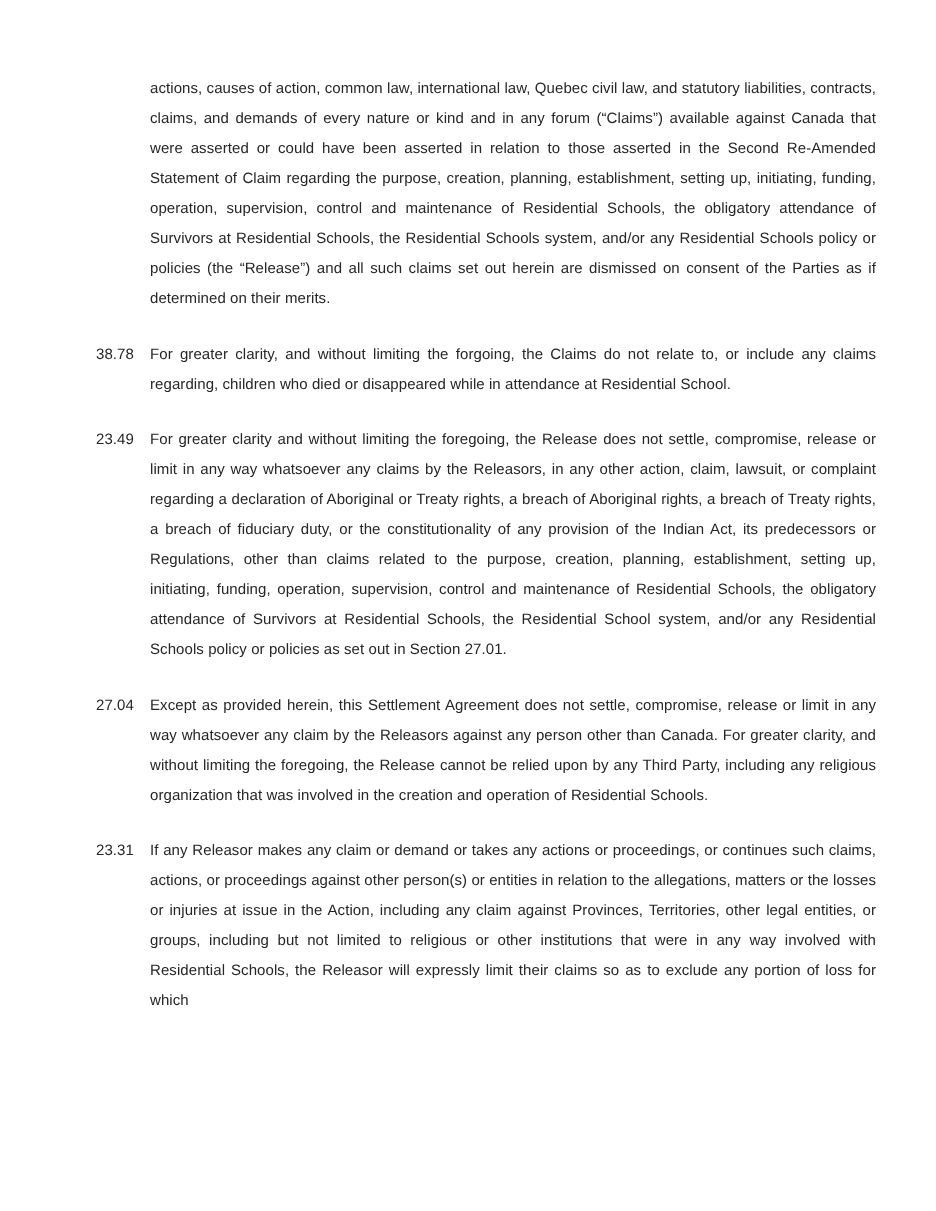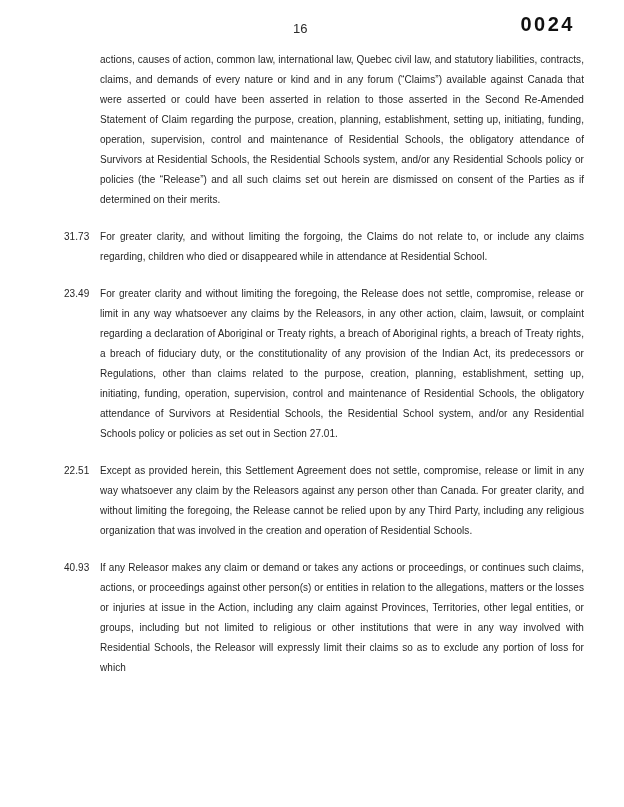--- a/index.html
+++ b/index.html
@@ -58,44 +58,40 @@
     top: 0;
     white-space: nowrap;
   }
   .italic {
   }
 </style>
 </head>
 <body>
 
 <div class="page">
-  <div class="doc-header">
-    <span class="page-number">16</span>
-    <span class="stamp-number">0024</span>
-  </div>
 
   <div class="doc-content">
   <div class="para">
     <span class="para-number"></span>
     <span class="para-text"><span>actions, causes of action, common law, international law, Quebec civil law, and statutory liabilities, contracts, claims, and demands of every nature or kind and in any forum (“Claims”) available against Canada that were asserted or could have been asserted in relation to those asserted in the Second Re-Amended Statement of Claim regarding the purpose, creation, planning, establishment, setting up, initiating, funding, operation, supervision, control and maintenance of Residential Schools, the obligatory attendance of Survivors at Residential Schools, the Residential Schools system, and/or any Residential Schools policy or policies (the “Release”) and all such claims set out herein are dismissed on consent of the Parties as if determined on their merits.</span></span>
   </div>
 
   <div class="para">
-    <span class="para-number">31.73</span>
+    <span class="para-number">38.78</span>
     <span class="para-text"><span>For greater clarity, and without limiting the forgoing, the Claims do not relate to, or include any claims regarding, children who died or disappeared while in attendance at Residential School.</span></span>
   </div>
 
   <div class="para">
     <span class="para-number">23.49</span>
     <span class="para-text"><span>For greater clarity and without limiting the foregoing, the Release does not settle, compromise, release or limit in any way whatsoever any claims by the Releasors, in any other action, claim, lawsuit, or complaint regarding a declaration of Aboriginal or Treaty rights, a breach of Aboriginal rights, a breach of Treaty rights, a breach of fiduciary duty, or the constitutionality of any provision of the </span><span class="italic">Indian Act</span><span>, its predecessors or Regulations, other than claims related to the purpose, creation, planning, establishment, setting up, initiating, funding, operation, supervision, control and maintenance of Residential Schools, the obligatory attendance of Survivors at Residential Schools, the Residential School system, and/or any Residential Schools policy or policies as set out in Section 27.01.</span></span>
   </div>
 
   <div class="para">
-    <span class="para-number">22.51</span>
+    <span class="para-number">27.04</span>
     <span class="para-text"><span>Except as provided herein, this Settlement Agreement does not settle, compromise, release or limit in any way whatsoever any claim by the Releasors against any person other than Canada. For greater clarity, and without limiting the foregoing, the Release cannot be relied upon by any Third Party, including any religious organization that was involved in the creation and operation of Residential Schools.</span></span>
   </div>
 
   <div class="para">
-    <span class="para-number">40.93</span>
+    <span class="para-number">23.31</span>
     <span class="para-text"><span>If any Releasor makes any claim or demand or takes any actions or proceedings, or continues such claims, actions, or proceedings against other person(s) or entities in relation to the allegations, matters or the losses or injuries at issue in the Action, including any claim against Provinces, Territories, other legal entities, or groups, including but not limited to religious or other institutions that were in any way involved with Residential Schools, the Releasor will expressly limit their claims so as to exclude any portion of loss for which</span></span>
   </div>
 </div>
 </div>
 
 </body></html>

